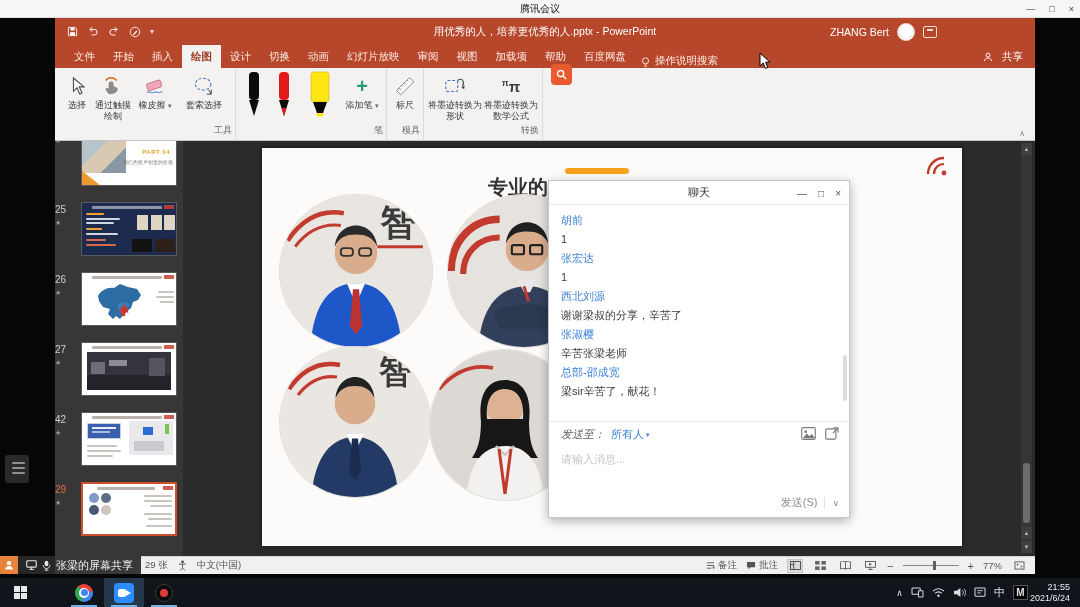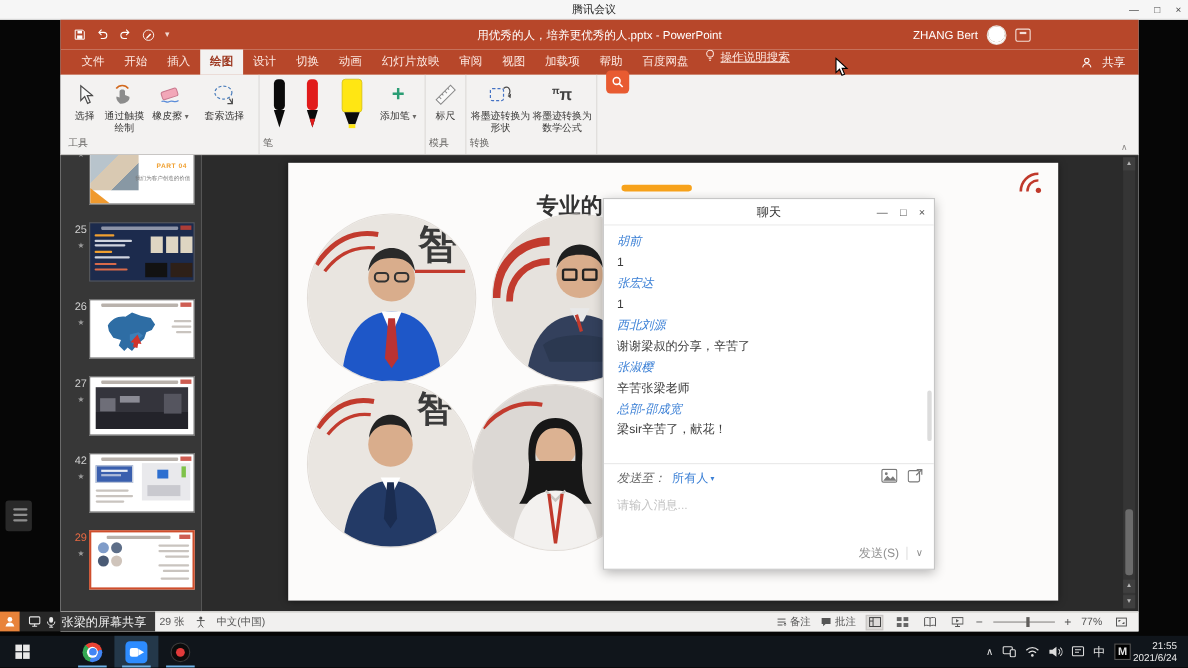--- a/index.html
+++ b/index.html
@@ -22,46 +22,46 @@
   .tb-right{position:absolute;right:98px;top:0;height:27px;display:flex;align-items:center;gap:8px;}
   .tb-user{font-size:10.5px;color:#fff;}
   .tb-avatar{width:18px;height:18px;border-radius:50%;background:radial-gradient(circle at 50% 42%,#fff 58%,#d8d2c8 60%,#fff 66%);border:1px solid #e8e0da;}
   .rib-display-icon{width:14px;height:12px;border:1px solid #f4ded6;border-radius:2px;position:relative;}
   .rib-display-icon:before{content:"";position:absolute;left:3px;top:2px;width:6px;height:2px;background:#f4ded6;}
 
   
   .ppt-tabs{position:absolute;left:0;top:27px;width:100%;height:23px;background:#b7472a;display:flex;align-items:stretch;padding-left:10px;}
   .ptab{font-size:10.5px;color:#fde9e2;padding:0 9px;line-height:23px;white-space:nowrap;}
   .ptab.active{background:#f3f2f1;color:#9e3a22;font-weight:bold;}
-  .tellme{display:flex;align-items:flex-start;gap:5px;margin-left:6px;color:#fde9e2;font-size:10.5px;white-space:nowrap;text-decoration:underline;}
+  .tellme{display:flex;align-items:flex-end;gap:5px;margin-left:6px;color:#fde9e2;font-size:10.5px;white-space:nowrap;}
   .share-btn{position:absolute;right:12px;top:0;height:23px;display:flex;align-items:center;gap:9px;color:#fff;font-size:10.5px;}
 
   
   .ribbon{position:absolute;left:0;top:50px;width:100%;height:73px;background:#f3f2f1;border-bottom:1px solid #c8c6c4;display:flex;padding-left:4px;}
   .rgroup{display:flex;flex-direction:column;height:100%;border-right:1px solid #dcdad8;padding:0 3px;}
   .ritems{flex:1;display:flex;align-items:flex-start;padding-top:3px;}
-  .rname{font-size:9px;color:#6a6866;text-align:left;padding-bottom:3px;}
+  .rname{font-size:9px;color:#6a6866;text-align:right;padding-bottom:3px;}
   .rbtn{display:flex;flex-direction:column;align-items:center;width:42px;padding-top:1px;}
   .rbtn .ric{height:28px;display:flex;align-items:center;justify-content:center;}
   .rbtn .rlb{font-size:9px;color:#3b3a39;text-align:center;line-height:11px;width:40px;}
   .rbtn.narrow{width:30px;}
   .rbtn.wide{width:56px;}.rbtn.wide .rlb{width:54px;}
   .dd{font-size:7px;color:#6a6866;}
   .pen-ic{height:44px !important;}
   .plus-glyph{color:#2a9d74;font-size:20px;font-weight:bold;line-height:20px;}
   .pi-glyph{font-size:15px;color:#404040;font-weight:bold;}
   .pi-glyph .pi-sm{font-size:9px;vertical-align:super;}
   .rib-collapse{position:absolute;right:10px;bottom:2px;font-size:8px;color:#8a8886;}
 
   
   .ppt-body{position:absolute;left:0;top:123px;width:100%;height:415px;display:flex;overflow:hidden;}
   .thumb-pane{width:128px;background:#373737;overflow:hidden;position:relative;}
   .thumb-item{display:flex;margin-top:16px;}
   .thumb-item.first{margin-top:-9px;}
-  .num-col{width:26px;display:flex;flex-direction:column;align-items:center;padding:2px 5px 0 16px;}
+  .num-col{width:26px;display:flex;flex-direction:column;align-items:flex-start;padding:2px 5px 0 0;}
   .tnum{font-size:10px;color:#cfcfcf;line-height:12px;}
   .tnum.active{color:#e86a43;}
   .tstar{font-size:7px;color:#9a9a9a;margin-top:3px;}
   .thumb{width:96px;height:54px;background:#fff;border:1px solid #5a5a5a;position:relative;overflow:hidden;}
   .thumb.active{border:2px solid #cf4e2c;}
   .mini-title{position:absolute;top:3px;left:10px;right:14px;height:3px;background:#b9b2ac;border-radius:1px;}
   .mini-redlogo{position:absolute;top:2px;right:2px;width:10px;height:4px;background:#c54134;opacity:.85;}
   .mini-line{position:absolute;height:2px;background:#c9c4bf;border-radius:1px;}
 
   
@@ -89,21 +89,21 @@
   .view-ic.sel{background:#dcdad8;border:1px solid #c8c6c4;}
   .zoom-track{width:56px;height:1px;background:#8a8886;position:relative;}
   .zoom-knob{position:absolute;left:30px;top:-4px;width:3px;height:9px;background:#605e5c;}
 
   
   #chat{position:absolute;left:548px;top:180px;width:302px;height:338px;background:#fff;border:1px solid #c6c6c6;box-shadow:0 3px 10px rgba(0,0,0,.3);}
   .chat-head{position:relative;height:24px;border-bottom:1px solid #ececec;display:flex;align-items:center;justify-content:center;}
   .chat-title{font-size:11px;color:#333;}
   .chat-ctrls{position:absolute;right:8px;top:0;height:24px;display:flex;align-items:center;gap:11px;color:#555;font-size:10px;}
   .chat-msgs{padding:6px 12px 0 12px;height:216px;overflow:hidden;position:relative;}
-  .msg-name{font-size:11px;color:#3a7fd5;line-height:19px;font-style:italic;}
+  .msg-name{font-size:11px;color:#3a7fd5;line-height:19px;}
   .msg-text{font-size:11px;color:#3c3c3c;line-height:19px;}
   .chat-scroll{position:absolute;right:2px;top:150px;width:4px;height:46px;background:#dcdcdc;border-radius:2px;}
   .chat-send-row{border-top:1px solid #e8e8e8;height:26px;display:flex;align-items:center;padding:0 10px 0 12px;}
   .cs-label{font-size:11px;color:#606060;font-style:italic;}
   .cs-value{font-size:11px;color:#3a7fd5;margin-left:6px;}
   .cs-caret{font-size:7px;color:#3a7fd5;margin-left:2px;}
   .cs-icons{margin-left:auto;display:flex;align-items:center;gap:9px;}
   .chat-input{padding:5px 12px;font-size:11px;color:#c4c4c4;}
   .chat-foot{position:absolute;right:10px;bottom:7px;display:flex;align-items:center;gap:7px;}
   .send-lbl{font-size:11px;color:#8f8f8f;}

